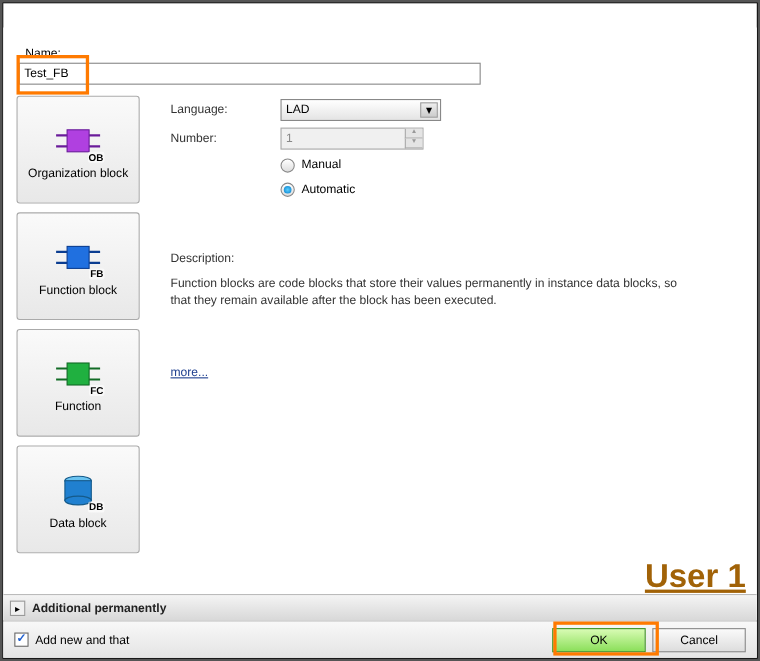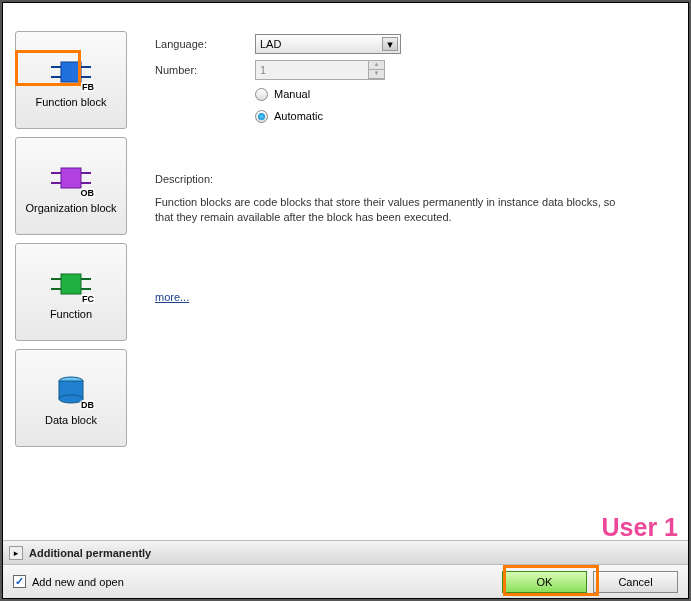--- a/index.html
+++ b/index.html
@@ -29,27 +29,27 @@
   .select { width:146px; height:20px; border:1px solid #888; background:linear-gradient(#fff,#e4e4e4); display:flex; align-items:center; padding:0 4px; position:relative; }
   .select .arrow { position:absolute; right:2px; top:2px; width:16px; height:14px; background:linear-gradient(#eee,#ccc); border:1px solid #999; display:flex; align-items:center; justify-content:center; }
   .numbox { width:130px; height:20px; border:1px solid #aaa; background:#f0f0f0; display:flex; align-items:center; padding:0 4px; color:#888; position:relative; }
   .numbox .spin { position:absolute; right:0; top:0; width:16px; height:18px; display:flex; flex-direction:column; }
   .numbox .spin div { flex:1; border-left:1px solid #aaa; border-bottom:1px solid #aaa; background:#e4e4e4; font-size:6px; line-height:7px; text-align:center; color:#999; }
   .radio { display:flex; align-items:center; gap:6px; margin-left:100px; height:22px; }
   .radio .dot { width:13px; height:13px; border:1px solid #888; border-radius:50%; background:linear-gradient(#fff,#ddd); display:flex; align-items:center; justify-content:center; }
   .radio.sel .dot::after { content:""; width:7px; height:7px; border-radius:50%; background:radial-gradient(#5bd0ff,#0078c8); }
   .desc-title { margin-top:46px; color:#333; }
   .desc-text { margin-top:10px; color:#333; line-height:1.35; max-width:480px; }
-  .more { display:inline-block; margin-top:66px; color:#204090; }
+  .more { display:inline-block; margin-top:52px; color:#204090; }
 
   .addl-bar { position:absolute; left:0; right:0; bottom:0; height:24px; background:linear-gradient(#f4f4f4,#d8d8d8); border-top:1px solid #bbb; display:flex; align-items:center; padding:0 6px; }
   .addl-bar .chev { width:14px; height:14px; border:1px solid #999; margin-right:6px; display:flex; align-items:center; justify-content:center; background:#f0f0f0; font-size:9px; }
   .addl-bar .txt { font-weight:bold; color:#222; }
 
-  .user1 { position:absolute; right:10px; bottom:56px; color:#ec4899; font-weight:bold; font-size:25px; font-family:Arial,sans-serif; }
+  .user1 { position:absolute; right:10px; bottom:56px; color:#a16207; font-weight:bold; font-size:30px; font-family:Arial,sans-serif;text-decoration:underline; }
 
   .footer { position:absolute; left:0; right:0; bottom:0; height:34px; background:linear-gradient(#f8f8f8,#e4e4e4); border-top:1px solid #bbb; display:flex; align-items:center; padding:0 10px; }
   .footer .chkbox { width:13px; height:13px; border:1px solid #666; background:#fff; margin-right:6px; display:flex; align-items:center; justify-content:center; }
   .footer .chkbox::after { content:"✓"; color:#2060d0; font-size:11px; font-weight:bold; line-height:11px; }
   .footer .spacer { flex:1; }
   .btn { width:85px; height:22px; border:1px solid #888; background:linear-gradient(#fafafa,#ddd); display:flex; align-items:center; justify-content:center; margin-left:6px; cursor:pointer; }
   .btn-ok { background:linear-gradient(#d8fbb4,#8bdf5a); border:1px solid #3a8f1a; }
 
   .hl { position:absolute; border:3px solid #ff7a00; pointer-events:none; }
   .hl-name { left:12px; top:47px; width:66px; height:36px; }
@@ -58,50 +58,54 @@
   
   svg { display:block; }
 </style>
 </head>
 <body>
 
 <div class="outer">
 
 
   <div class="body">
+    <div class="header-area">
+      <span class="name-label">Name:</span>
+      <input class="name-input" value="Test_FB" style="">
+    </div>
 
     <div class="content">
       <div class="sidebar">
+
+        <div class="btype">
+          <div class="icon-box">
+            <svg width="48" height="40">
+                <rect x="14" y="10" width="20" height="20" fill="#b040e0" stroke="#6a1b9a" stroke-width="1"></rect>
+                <line x1="4" y1="15" x2="14" y2="15" stroke="#6a1b9a" stroke-width="2"></line>
+                <line x1="4" y1="25" x2="14" y2="25" stroke="#6a1b9a" stroke-width="2"></line>
+                <line x1="34" y1="15" x2="44" y2="15" stroke="#6a1b9a" stroke-width="2"></line>
+                <line x1="34" y1="25" x2="44" y2="25" stroke="#6a1b9a" stroke-width="2"></line>
+              </svg>
+            <span class="tag">OB</span>
+          </div>
+          <span class="label">Organization block</span>
+        </div>
 
         <div class="btype">
           <div class="icon-box">
             <svg width="48" height="40">
                 <rect x="14" y="10" width="20" height="20" fill="#2070e0" stroke="#0b3d91" stroke-width="1"></rect>
                 <line x1="4" y1="15" x2="14" y2="15" stroke="#0b3d91" stroke-width="2"></line>
                 <line x1="4" y1="25" x2="14" y2="25" stroke="#0b3d91" stroke-width="2"></line>
                 <line x1="34" y1="15" x2="44" y2="15" stroke="#0b3d91" stroke-width="2"></line>
                 <line x1="34" y1="25" x2="44" y2="25" stroke="#0b3d91" stroke-width="2"></line>
               </svg>
             <span class="tag">FB</span>
           </div>
           <span class="label">Function block</span>
-        </div>
-
-        <div class="btype">
-          <div class="icon-box">
-            <svg width="48" height="40">
-                <rect x="14" y="10" width="20" height="20" fill="#b040e0" stroke="#6a1b9a" stroke-width="1"></rect>
-                <line x1="4" y1="15" x2="14" y2="15" stroke="#6a1b9a" stroke-width="2"></line>
-                <line x1="4" y1="25" x2="14" y2="25" stroke="#6a1b9a" stroke-width="2"></line>
-                <line x1="34" y1="15" x2="44" y2="15" stroke="#6a1b9a" stroke-width="2"></line>
-                <line x1="34" y1="25" x2="44" y2="25" stroke="#6a1b9a" stroke-width="2"></line>
-              </svg>
-            <span class="tag">OB</span>
-          </div>
-          <span class="label">Organization block</span>
         </div>
 
         <div class="btype">
           <div class="icon-box">
             <svg width="48" height="40">
                 <rect x="14" y="10" width="20" height="20" fill="#20b040" stroke="#116b25" stroke-width="1"></rect>
                 <line x1="4" y1="15" x2="14" y2="15" stroke="#116b25" stroke-width="2"></line>
                 <line x1="4" y1="25" x2="14" y2="25" stroke="#116b25" stroke-width="2"></line>
                 <line x1="34" y1="15" x2="44" y2="15" stroke="#116b25" stroke-width="2"></line>
                 <line x1="34" y1="25" x2="44" y2="25" stroke="#116b25" stroke-width="2"></line>
@@ -160,21 +164,21 @@
     </div>
 
     <div class="addl-bar">
       <div class="chev">▸</div>
       <span class="txt">Additional permanently</span>
     </div>
   </div>
 
   <div class="footer">
     <span class="chkbox"></span>
-    <span>Add new and open</span>
+    <span>Add new and that</span>
     <span class="spacer"></span>
     <div class="btn btn-ok">
         <span>OK</span>
       </div>
     <div class="btn">
         <span>Cancel</span>
       </div>
   </div>
 
   <div class="user1">User 1</div>

